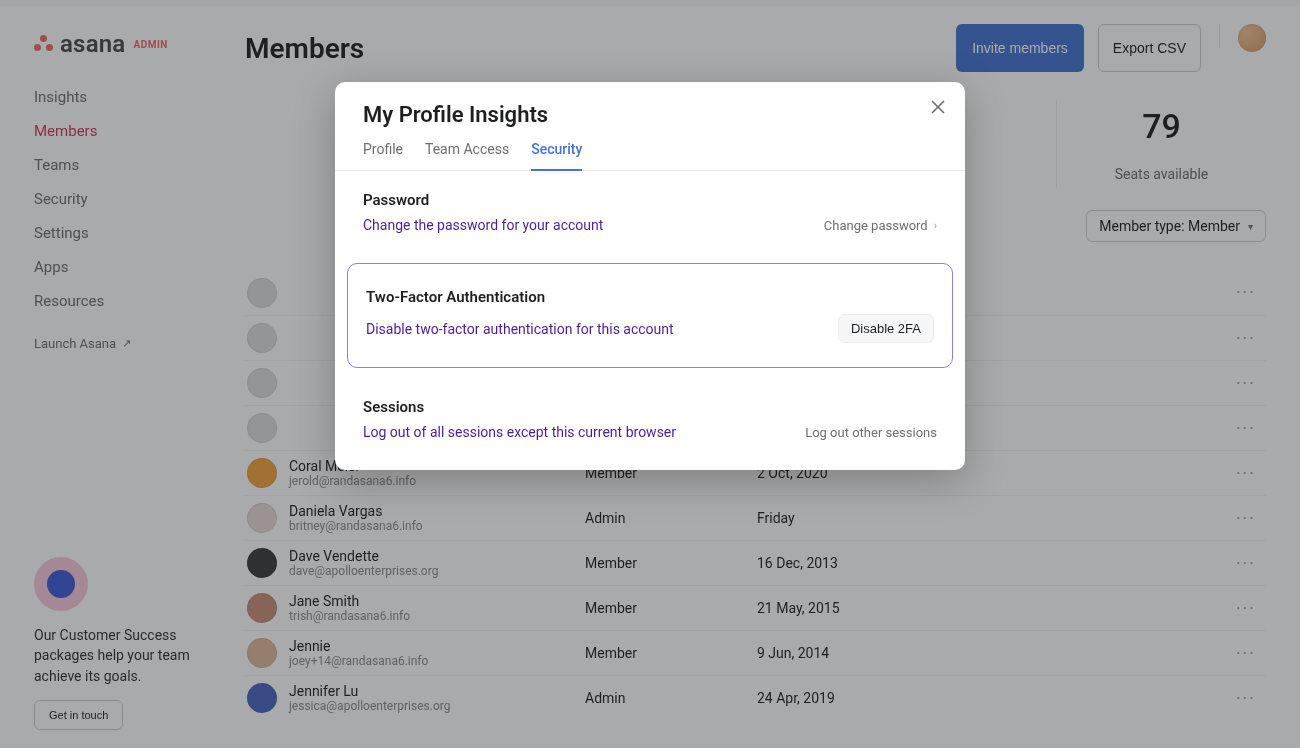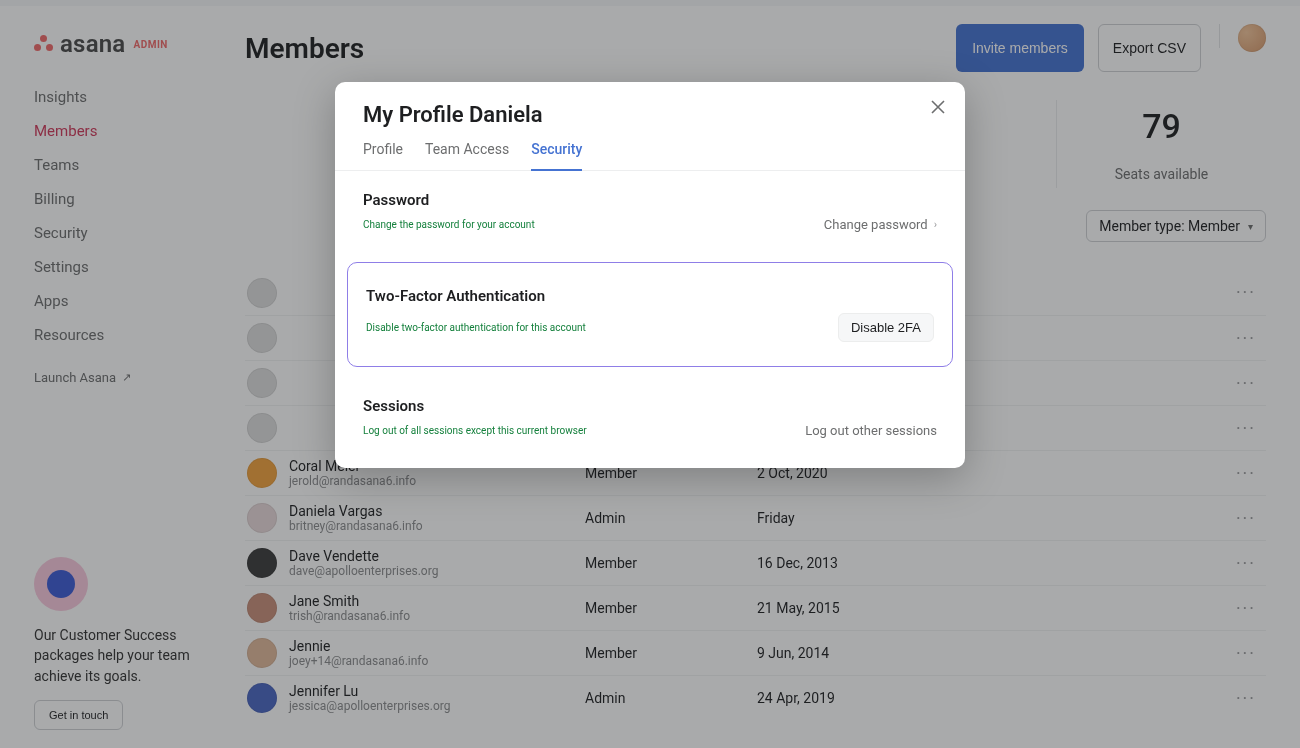--- a/index.html
+++ b/index.html
@@ -70,21 +70,21 @@
   .modal-close { position:absolute; top:18px; right:20px; cursor:pointer; color:#6d6e6f; }
   .modal-close svg { width:14px; height:14px; display:block; }
   .tabs { display:flex; gap:22px; padding:14px 28px 0 28px; border-bottom:1px solid #edeeef;}
   .tab { font-size:14px; color:#6d6e6f; padding-bottom:12px; cursor:pointer;}
   .tab.active { color:#4573d2; border-bottom:2px solid #4573d2; margin-bottom:-1px; font-weight:500;}
 
   .section { padding:20px 28px;}
   .section.highlight { margin:10px 12px; border:1.5px solid #8f7ee7; border-radius:10px; padding:24px 18px;}
   .sec-title { font-size:15px; font-weight:600; color:#1e1f21; margin-bottom:8px;}
   .sec-row { display:flex; align-items:center; justify-content:space-between; gap:14px;}
-  .sec-desc { font-size:10px; color:#15803d;}
+  .sec-desc { font-size:14px; color:#4c1d95;}
   .link-action { font-size:13px; color:#6d6e6f; cursor:pointer; display:flex; align-items:center; gap:6px; white-space:nowrap;}
   .chev-r { font-size:11px; color:#9a9b9d;}
   .chip-btn { background:#f6f7f8; border:1px solid #eceded; padding:6px 12px; border-radius:6px; font-size:13px; color:#1e1f21; cursor:pointer; white-space:nowrap;}
   .modal-bottom-pad { height:10px;}
 </style>
 </head>
 <body>
 <div class="page">
 
 <div class="topstrip"></div>
@@ -97,21 +97,20 @@
             <span></span>
             <span></span>
           </span>
       <span class="logo-text">asana</span>
       <span class="logo-admin">ADMIN</span>
     </div>
     <nav class="nav">
       <a href="#">Insights</a>
       <a href="#" class="active">Members</a>
       <a href="#">Teams</a>
-      <a href="#">Billing</a>
       <a href="#">Security</a>
       <a href="#">Settings</a>
       <a href="#">Apps</a>
       <a href="#">Resources</a>
     </nav>
     <a href="#" class="launch">
       <span>Launch Asana</span>
       <span class="external-icon">↗</span>
     </a>
     <div class="sidebar-spacer"></div>
@@ -273,21 +272,21 @@
             </div>
           </div>
     </div>
   </main>
 </div>
 
 <div class="overlay"></div>
 
 <div class="modal">
   <div class="modal-header">
-    <div class="modal-title">My Profile Daniela</div>
+    <div class="modal-title">My Profile Insights</div>
     <div class="modal-close">
       <svg viewBox="0 0 14 14" fill="none" stroke="currentColor" stroke-width="1.6">
             <path d="M1 1 L13 13 M13 1 L1 13"></path>
           </svg>
     </div>
   </div>
   <div class="tabs">
     <div class="tab">Profile</div>
     <div class="tab">Team Access</div>
     <div class="tab active">Security</div>

